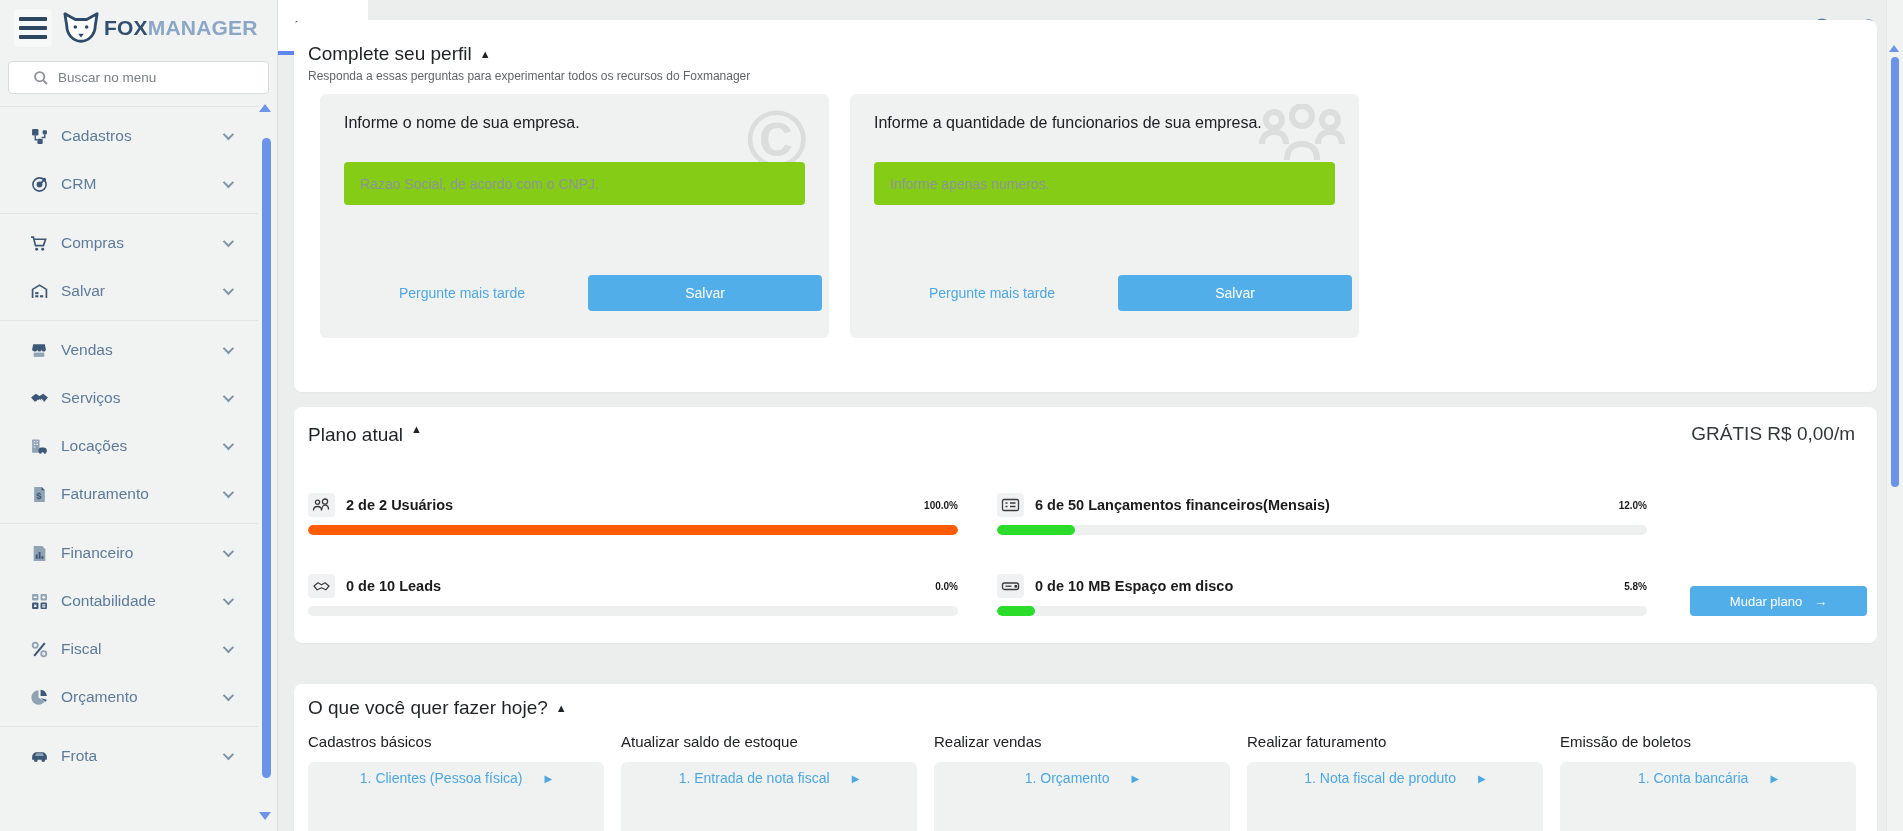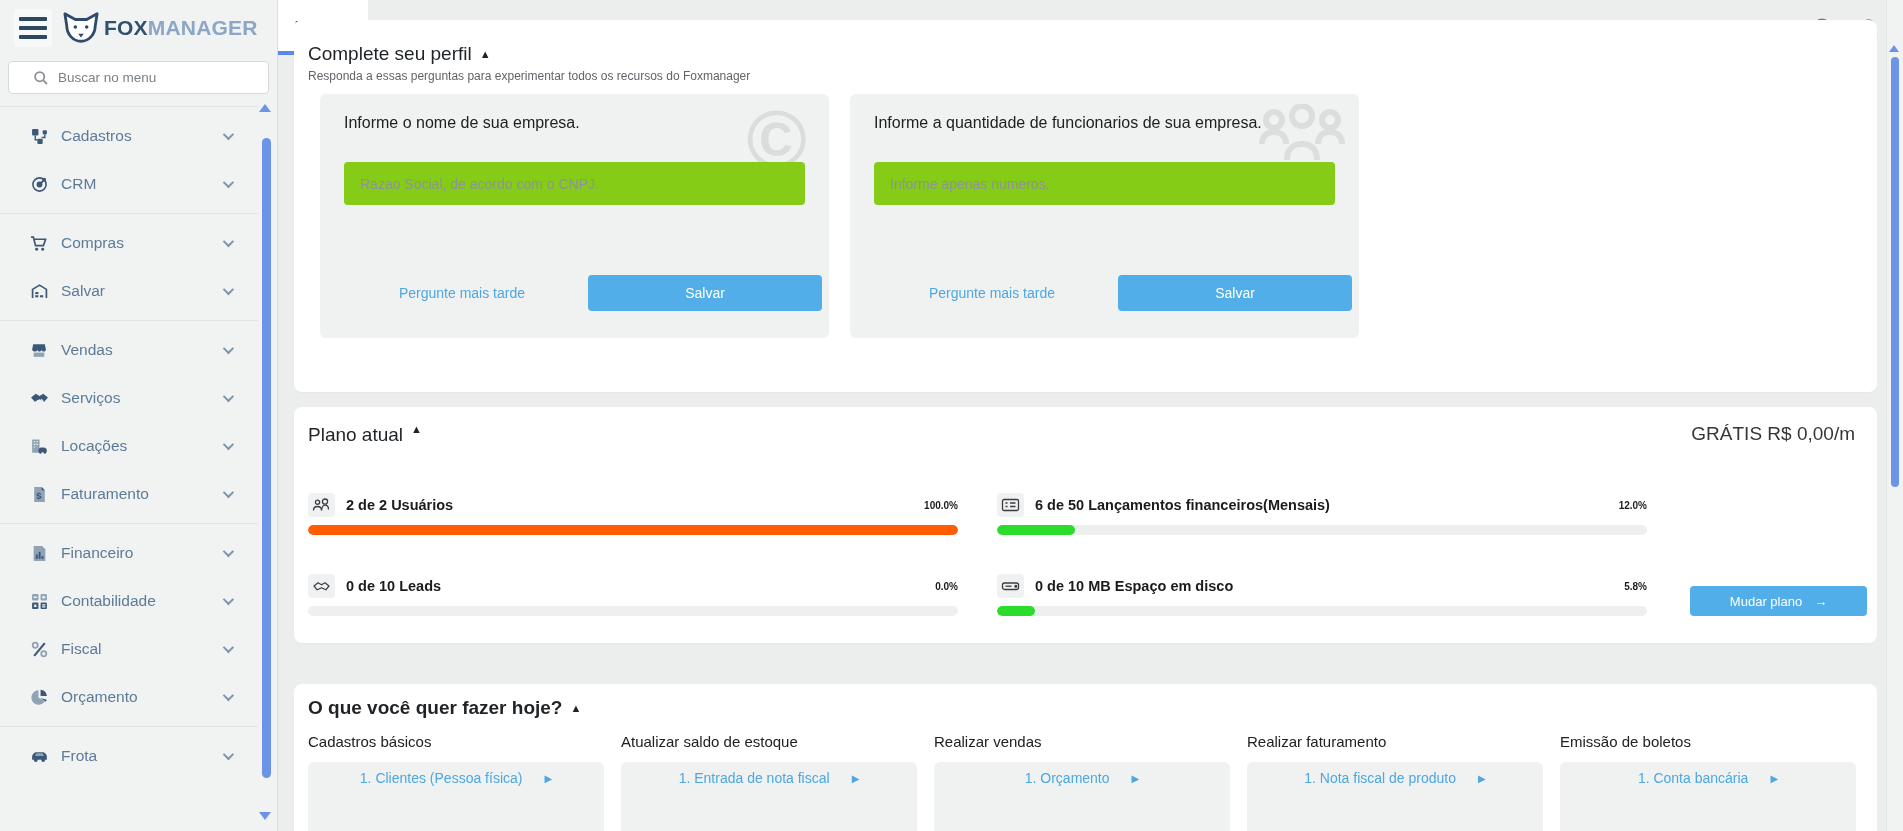--- a/index.html
+++ b/index.html
@@ -522,21 +522,21 @@
       </div>
     </div>
 
     <button class="change-plan-btn">
       <span>Mudar plano</span>
       <span>→</span>
     </button>
   </div>
 
   <div class="panel panel-today">
-    <div style="display:flex; align-items:center;font-weight:bold;">
+    <div style="display:flex; align-items:center;">
       <span class="sec-title">O que você quer fazer hoje?</span>
       <span class="collapse">▲</span>
     </div>
     <div class="today-cols">
       <div class="tcol">
         <div class="tcol-header">Cadastros básicos</div>
         <div class="tcol-box">
           <span class="tlink">
               <span>1. Clientes (Pessoa física)</span>
               <span class="play">▶</span>

